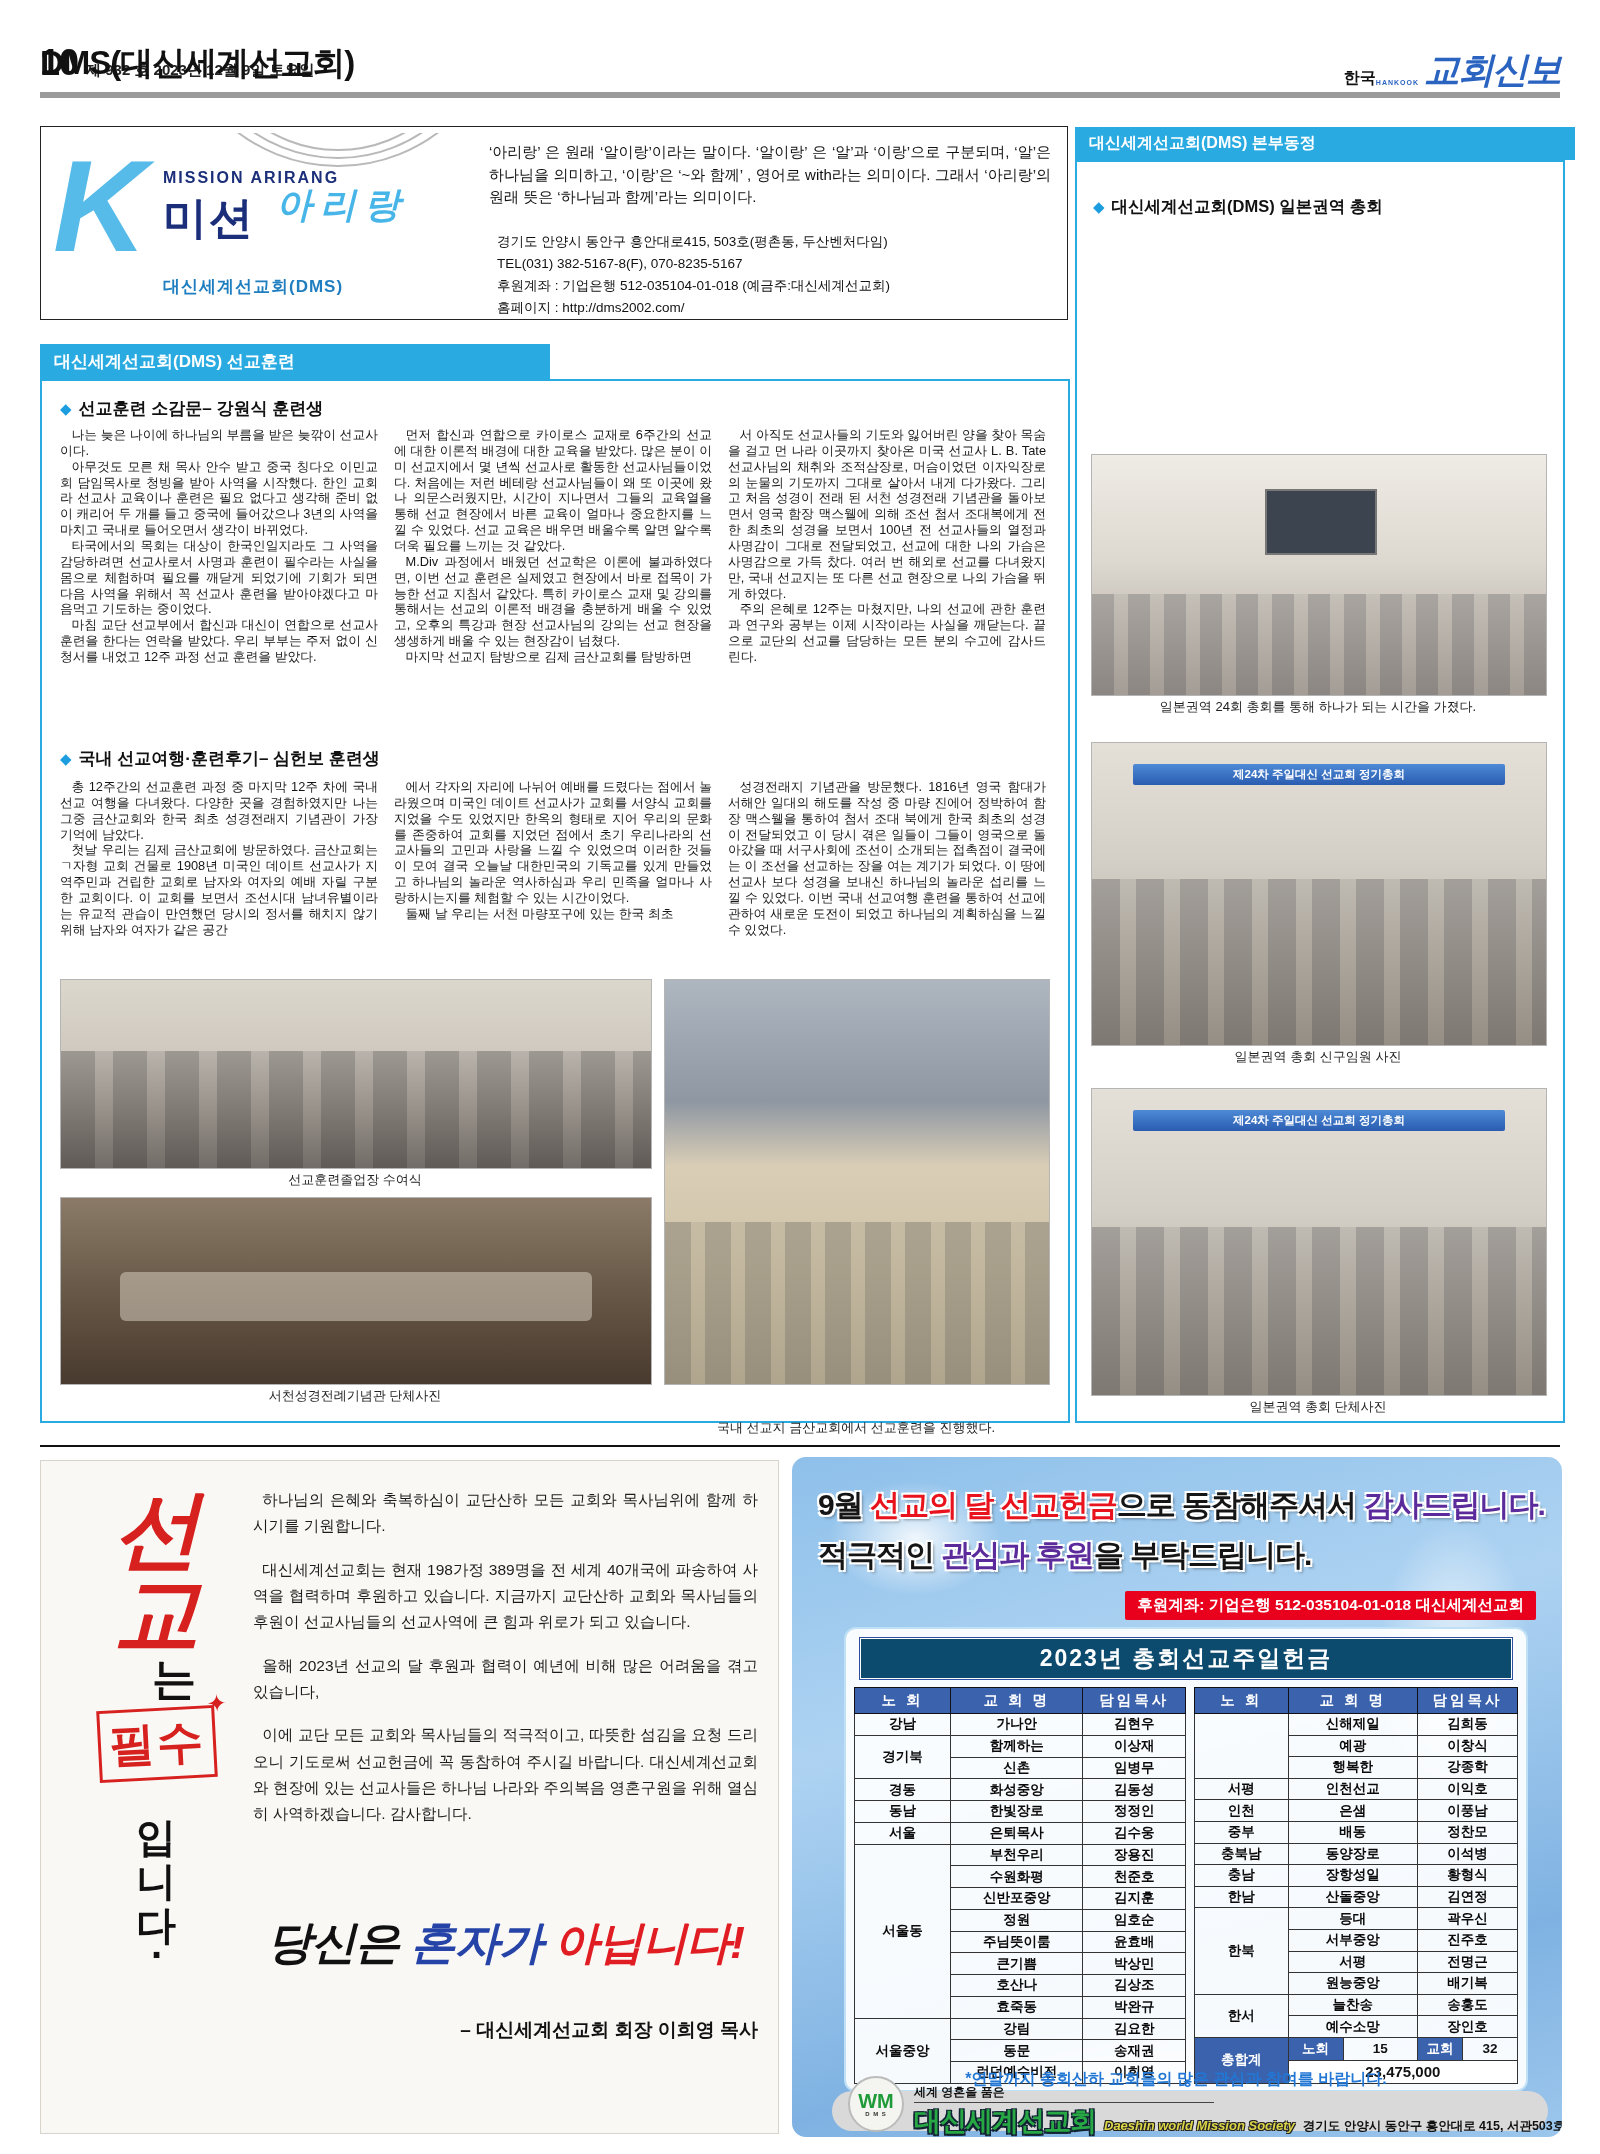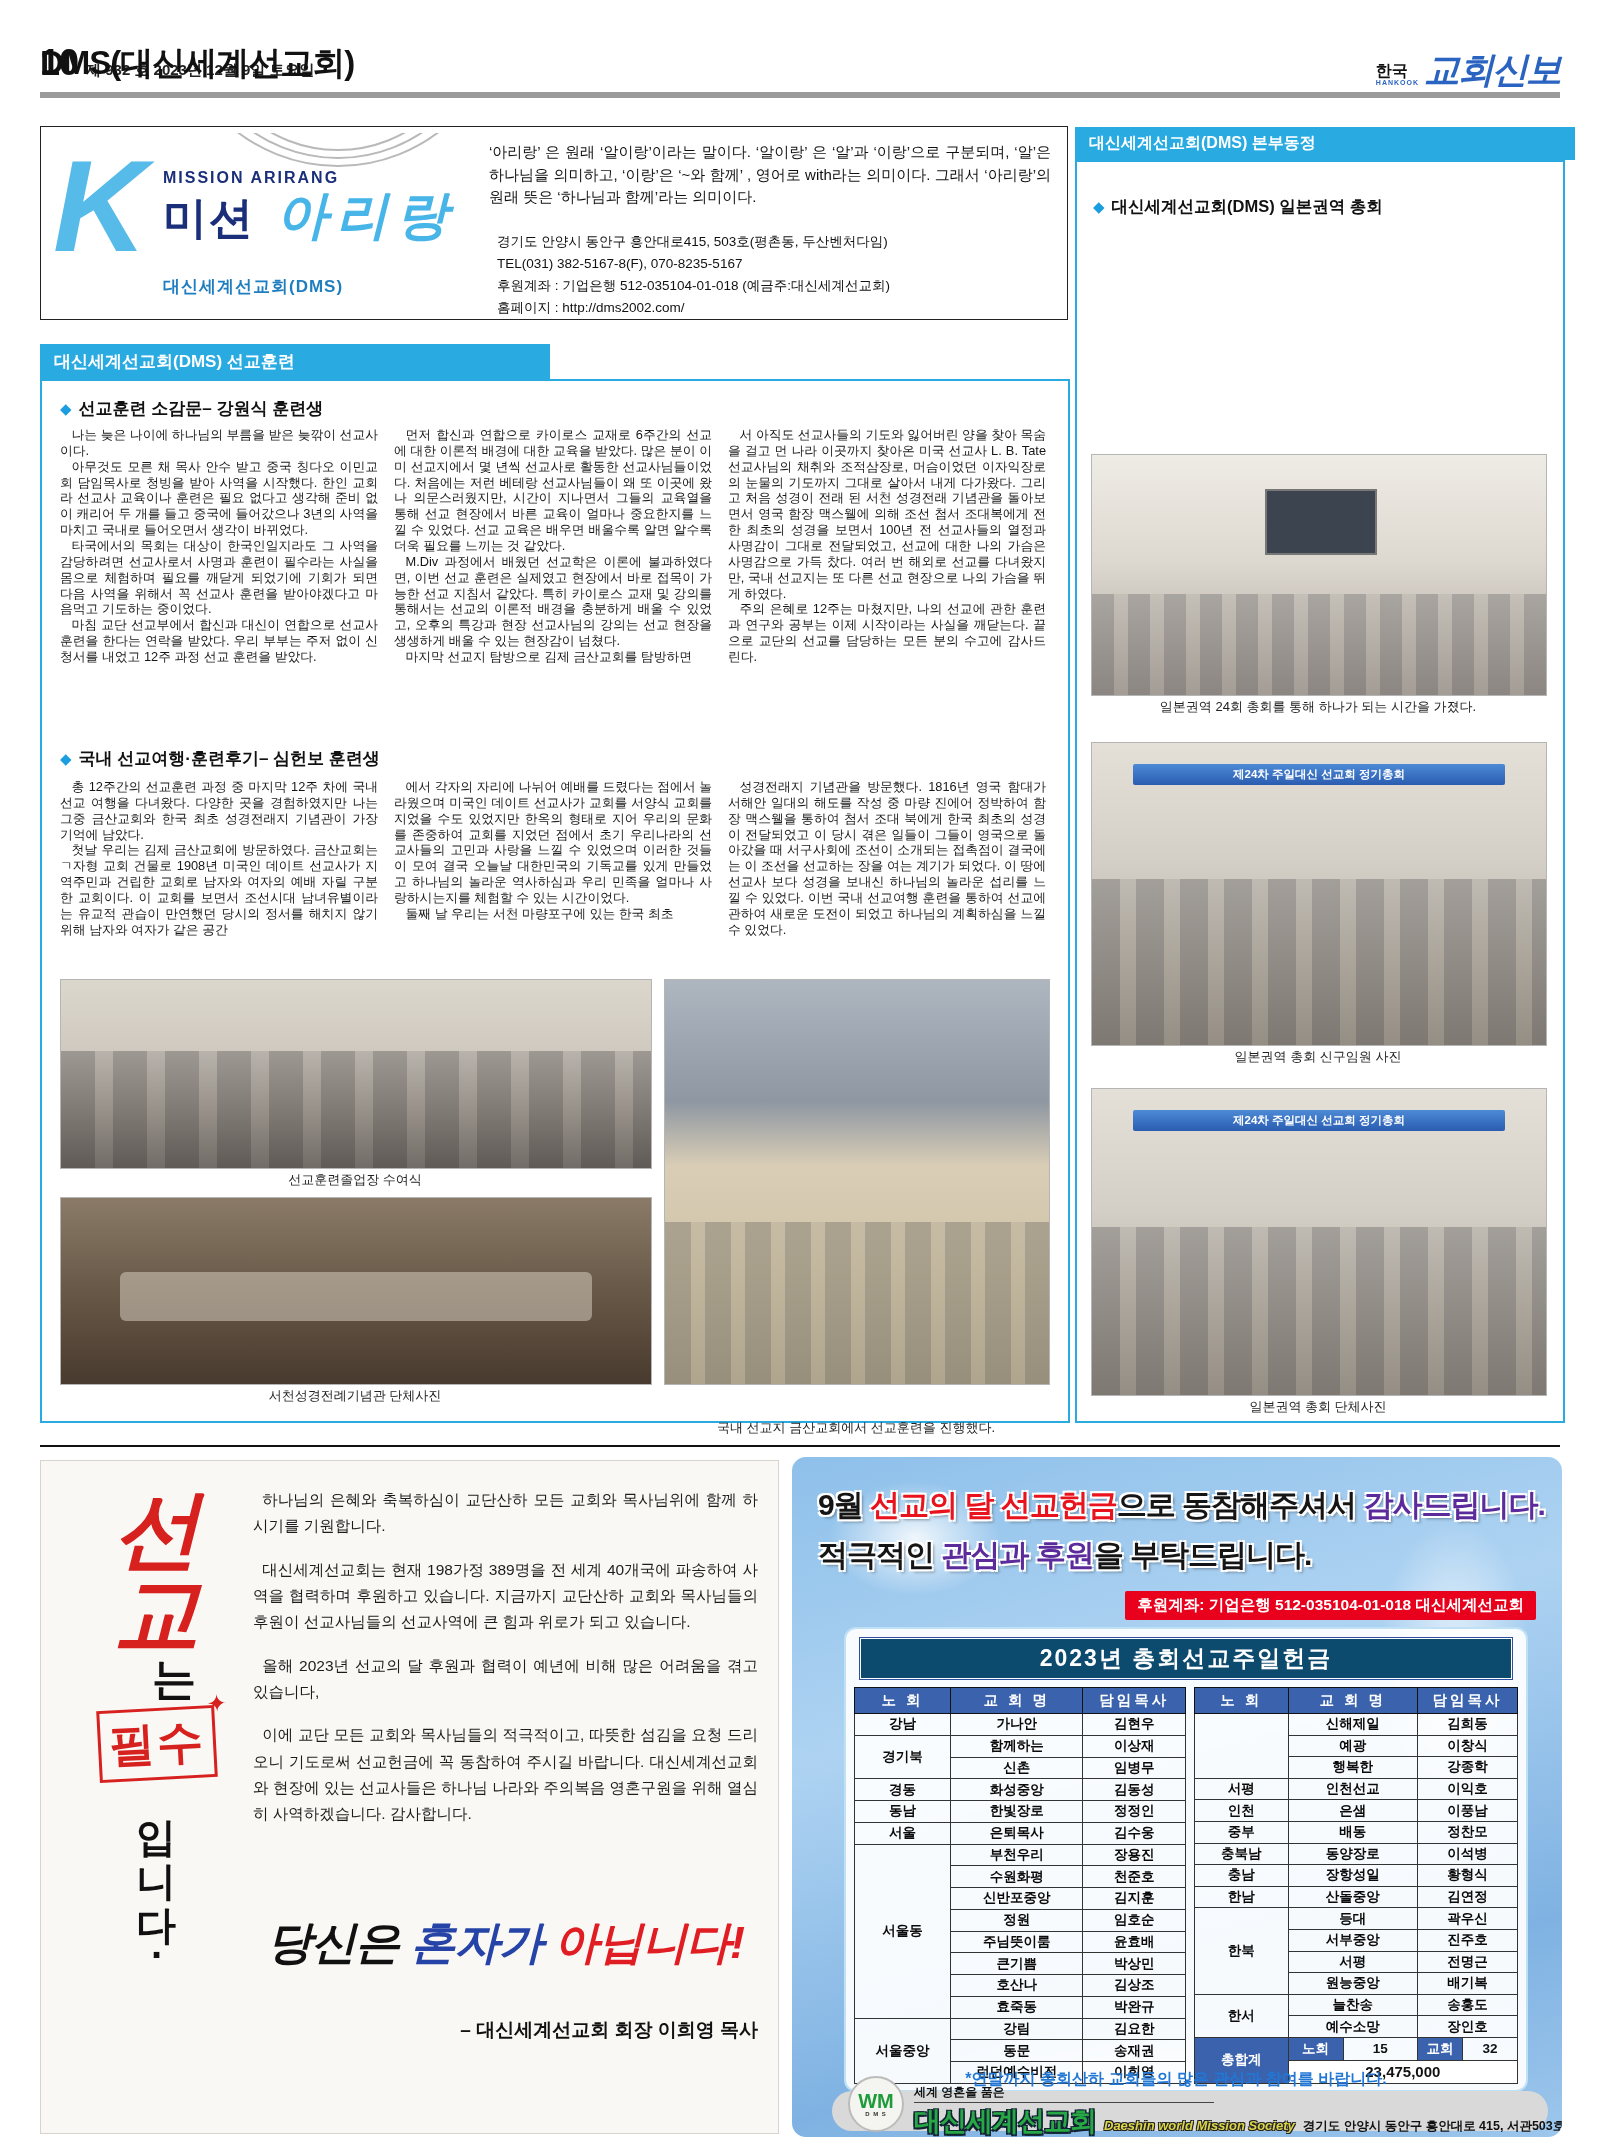--- a/index.html
+++ b/index.html
@@ -6,37 +6,37 @@
   .page{position:relative;width:1600px;height:2154px;background:#fff;margin:0 auto;
         font-family:"Liberation Sans","DejaVu Sans",sans-serif;color:#111;overflow:hidden;}
 
   
   .hdr{position:absolute;left:40px;top:36px;width:1520px;height:50px;}
   .hdr-left{position:absolute;left:0;bottom:2px;display:flex;align-items:baseline;gap:8px;}
   .pagenum{font-size:36px;font-weight:bold;letter-spacing:-1px;}
   .issue{font-size:15px;font-weight:bold;color:#222;}
   .hdr-title{position:absolute;left:0;right:0;bottom:0;font-size:33px;font-weight:900;letter-spacing:-1px;}
   .masthead{position:absolute;right:0;bottom:0;display:flex;align-items:flex-end;gap:5px;}
-  .mh-kor{display:flex;flex-direction:column;align-items:flex-start;line-height:1;}
+  .mh-kor{display:flex;flex-direction:row;align-items:flex-end;line-height:1;}
   .mh-kor .k1{font-size:16px;font-weight:900;color:#111;}
   .mh-kor .k2{font-size:7px;font-weight:bold;color:#2a63c0;letter-spacing:1px;}
   .mh-name{font-size:36px;font-weight:900;color:#2a63c0;letter-spacing:-2px;line-height:.9;font-style:italic;}
   .hdr-rule{position:absolute;left:40px;top:92px;width:1520px;height:6px;background:#9b9b9b;}
 
   
   .infobox{position:absolute;left:40px;top:126px;width:1026px;height:192px;border:1.5px solid #222;background:#fff;}
   .logo-zone{position:absolute;left:10px;top:6px;width:430px;height:178px;overflow:hidden;}
   .arc{position:absolute;border:2px solid #b9b9b9;border-radius:50%;background:transparent;}
   .arc1{width:330px;height:330px;left:120px;top:-300px;}
   .arc2{width:300px;height:300px;left:135px;top:-278px;}
   .arc3{width:270px;height:270px;left:150px;top:-256px;}
   .big-k{position:absolute;left:2px;top:8px;font-size:130px;font-weight:900;font-style:italic;color:#56bbe9;line-height:1;}
   .mission-en{position:absolute;left:112px;top:36px;font-size:16px;font-weight:900;letter-spacing:2px;color:#1b2e7a;}
   .mission-ko{position:absolute;left:112px;top:56px;font-size:44px;font-weight:900;color:#1b2e7a;letter-spacing:2px;}
-  .arirang{position:absolute;left:225px;top:48px;font-size:52px;font-weight:900;font-style:italic;color:#48b5e8;letter-spacing:8px;}
+  .arirang{position:absolute;left:225px;top:48px;font-size:36px;font-weight:900;font-style:italic;color:#48b5e8;letter-spacing:8px;}
   .logo-org{position:absolute;left:112px;top:142px;font-size:17px;font-weight:900;color:#1f7ec0;letter-spacing:1px;}
   .info-intro{position:absolute;left:448px;top:14px;width:562px;font-size:15px;line-height:1.5;text-align:justify;color:#111;}
   .info-lines{position:absolute;left:456px;top:104px;width:560px;font-size:13.5px;line-height:1.62;color:#111;}
 
   
   .tab{background:#29abe2;color:#fff;font-weight:bold;display:flex;align-items:center;padding-left:14px;}
   .tab-train{position:absolute;left:40px;top:344px;width:496px;height:35px;font-size:17px;}
   .box-train{position:absolute;left:40px;top:379px;width:1026px;height:1040px;border:2.5px solid #29abe2;background:#fff;}
   .tab-hq{position:absolute;left:1075px;top:127px;width:486px;height:33px;font-size:16px;}
   .box-hq{position:absolute;left:1075px;top:160px;width:486px;height:1259px;border:2.5px solid #29abe2;background:#fff;}

